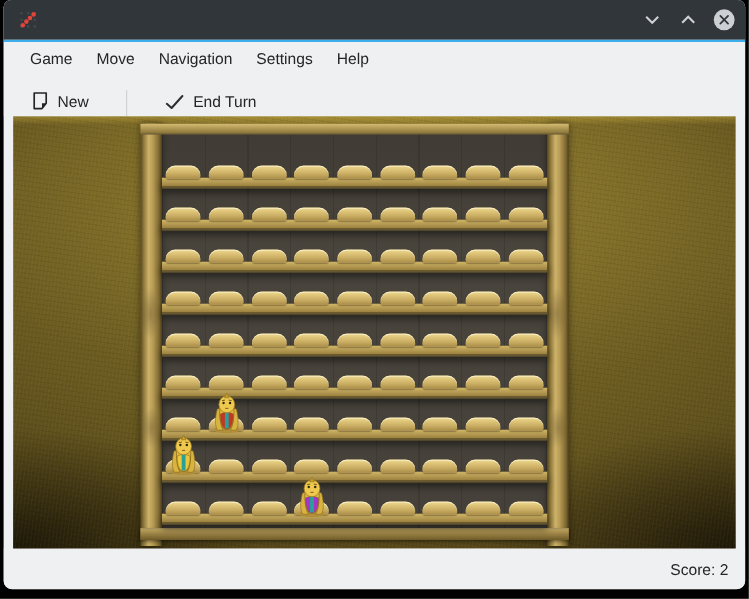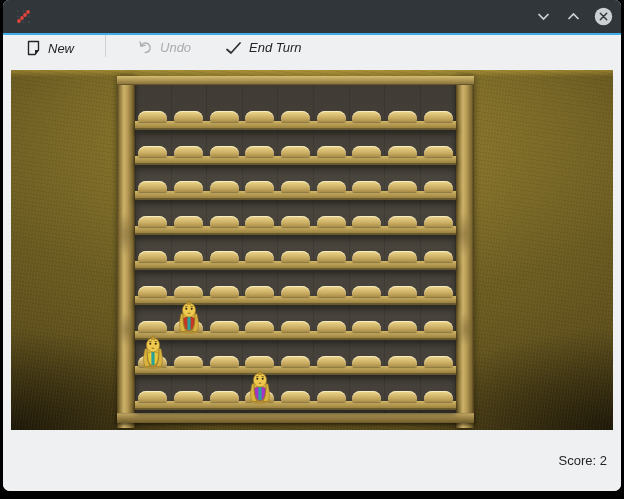--- a/index.html
+++ b/index.html
@@ -29,22 +29,22 @@
   
   .menubar{
     height:27px;background:#eff0f1;display:flex;align-items:center;
     padding-left:12px;flex:0 0 auto;
   }
   .menu-item{
     font-size:13px;color:#232629;padding:3px 10px;border-radius:3px;cursor:default;
   }
   
   .toolbar{
-    height:35px;background:#eff0f1;display:flex;align-items:flex-start;
-    padding-left:14px;flex:0 0 auto;gap:16px;font-style:italic;
+    height:35px;background:#eff0f1;display:flex;align-items:flex-end;
+    padding-left:14px;flex:0 0 auto;gap:16px;
   }
   .tool-btn{
     display:flex;align-items:center;gap:7px;font-size:13px;color:#232629;
     padding:5px 9px;border-radius:3px;
   }
   .tool-btn.disabled{color:#a9abad;}
   .tool-sep{width:1px;height:22px;background:#cfd1d2;margin:0 6px;}
   
   .gameview{
     position:relative;flex:0 0 auto;height:360px;margin:0 8px;overflow:hidden;
@@ -148,37 +148,37 @@
       <div class="win-btn">
         <svg width="19" height="19" viewBox="0 0 19 19">
           <circle cx="9.5" cy="9.5" r="8.7" fill="#ccd0d2"></circle>
           <path d="M6.3 6.3 L12.7 12.7 M12.7 6.3 L6.3 12.7" stroke="#31363b" stroke-width="1.5" stroke-linecap="round"></path>
         </svg>
       </div>
     </div>
   </div>
   <div class="accent-line"></div>
 
+  <div class="menubar">
+    <div class="menu-item">Game</div>
+    <div class="menu-item">Move</div>
+    <div class="menu-item">Navigation</div>
+    <div class="menu-item">Settings</div>
+    <div class="menu-item">Help</div>
+  </div>
 
   <div class="toolbar">
     <div class="tool-btn">
       <svg width="15" height="16" viewBox="0 0 15 16">
         <path d="M2.5 1.5 H12.5 V10 L9 14.5 H2.5 Z" fill="none" stroke="#232629" stroke-width="1.4" stroke-linejoin="round"></path>
         <path d="M12.5 10 L9 10 L9 14.5 Z" fill="#232629"></path>
       </svg>
       <span>New</span>
     </div>
     <div class="tool-sep"></div>
-    <div class="tool-btn disabled">
-      <svg width="16" height="15" viewBox="0 0 16 15">
-        <path d="M4.2 5.2 C5.5 3.4 7.7 2.6 9.8 3.3 C12.3 4.1 13.7 6.8 12.9 9.3 C12.2 11.4 10.3 12.7 8.2 12.6" fill="none" stroke="#aeb0b2" stroke-width="1.5" stroke-linecap="round"></path>
-        <path d="M3.2 2 L3.9 6.2 L8 5.3" fill="none" stroke="#aeb0b2" stroke-width="1.5" stroke-linecap="round" stroke-linejoin="round"></path>
-      </svg>
-      <span>Undo</span>
-    </div>
     <div class="tool-btn">
       <svg width="17" height="14" viewBox="0 0 17 14">
         <path d="M2 8.5 L6 12 L15 2" fill="none" stroke="#2c3033" stroke-width="1.7" stroke-linecap="round" stroke-linejoin="round"></path>
       </svg>
       <span>End Turn</span>
     </div>
   </div>
 
   <div class="gameview">
     <div class="grain"></div>

